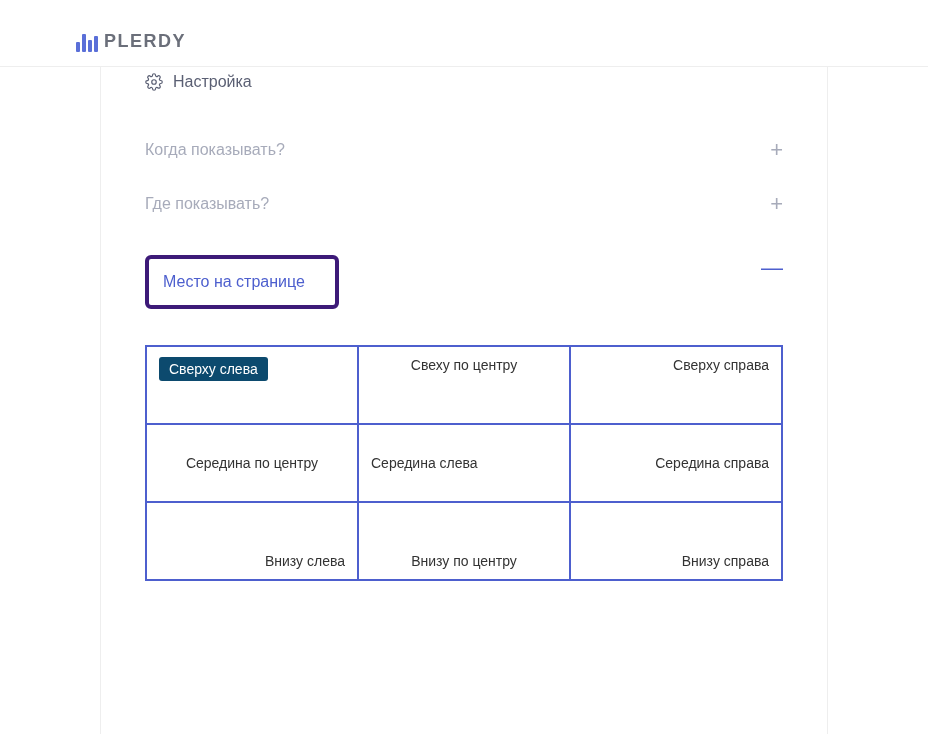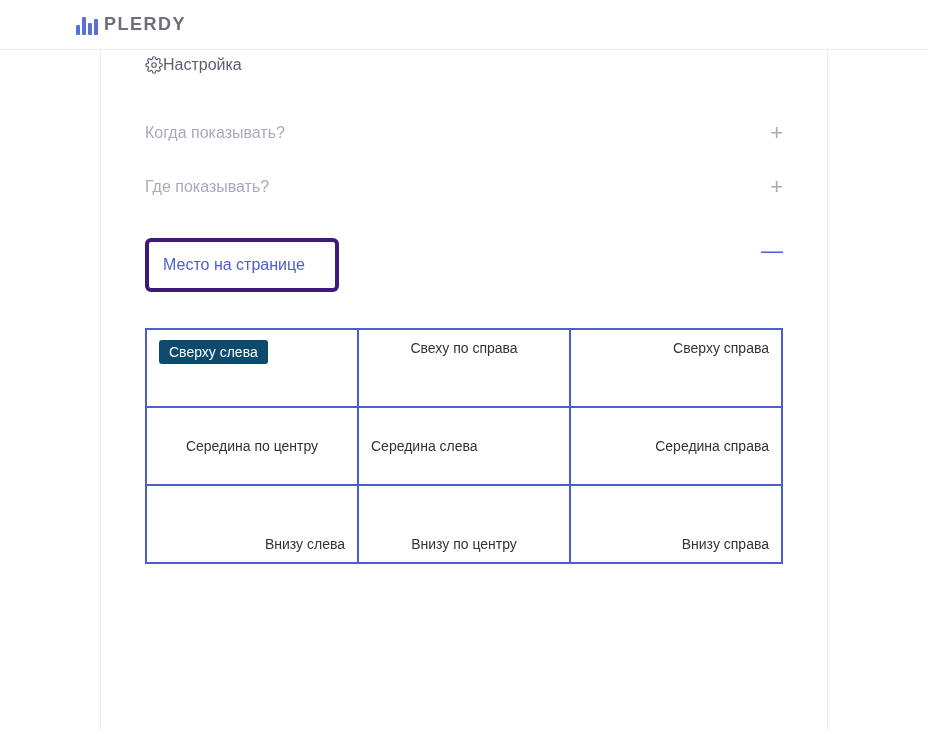--- a/index.html
+++ b/index.html
@@ -4,21 +4,21 @@
   <style>
     * { margin: 0; padding: 0; box-sizing: border-box; }
     body {
       font-family: -apple-system, BlinkMacSystemFont, 'Segoe UI', Arial, sans-serif;
       background: #fff;
       width: 928px;
       height: 734px;
       overflow: hidden;
     }
     .header {
-      padding: 14px 76px 14px 76px;
+      padding: 31px 76px 14px 76px;
       border-bottom: 1px solid #eee;
     }
     .logo {
       display: flex;
       align-items: center;
       gap: 6px;
     }
     .logo-bars {
       display: flex;
       align-items: flex-end;
@@ -46,20 +46,21 @@
     }
     .content-inner {
       border-left: 1px solid #eee;
       border-right: 1px solid #eee;
       padding: 0 44px 30px 44px;
       min-height: 680px;
     }
     .breadcrumb-row {
       display: flex;
       align-items: center;
+      gap: 10px;
       padding-top: 6px;
       color: #5a5f73;
       font-size: 16px;
     }
     .breadcrumb-row svg { width: 18px; height: 18px; }
     .tabs {
       display: flex;
       margin-top: 52px;
       font-size: 15px;
     }
@@ -199,21 +200,21 @@
         </span>
         <span class="minus-icon">—</span>
       </div>
 
       <div class="position-grid-wrap">
         <div class="position-grid">
           <div class="position-cell tl selected">
             <span class="chip">Сверху слева</span>
           </div>
           <div class="position-cell tc">
-            <span class="chip">Свеху по справа</span>
+            <span class="chip">Свеху по центру</span>
           </div>
           <div class="position-cell tr">
             <span class="chip">Сверху справа</span>
           </div>
           <div class="position-cell mc">
             <span class="chip">Середина по центру</span>
           </div>
           <div class="position-cell ml">
             <span class="chip">Середина слева</span>
           </div>

